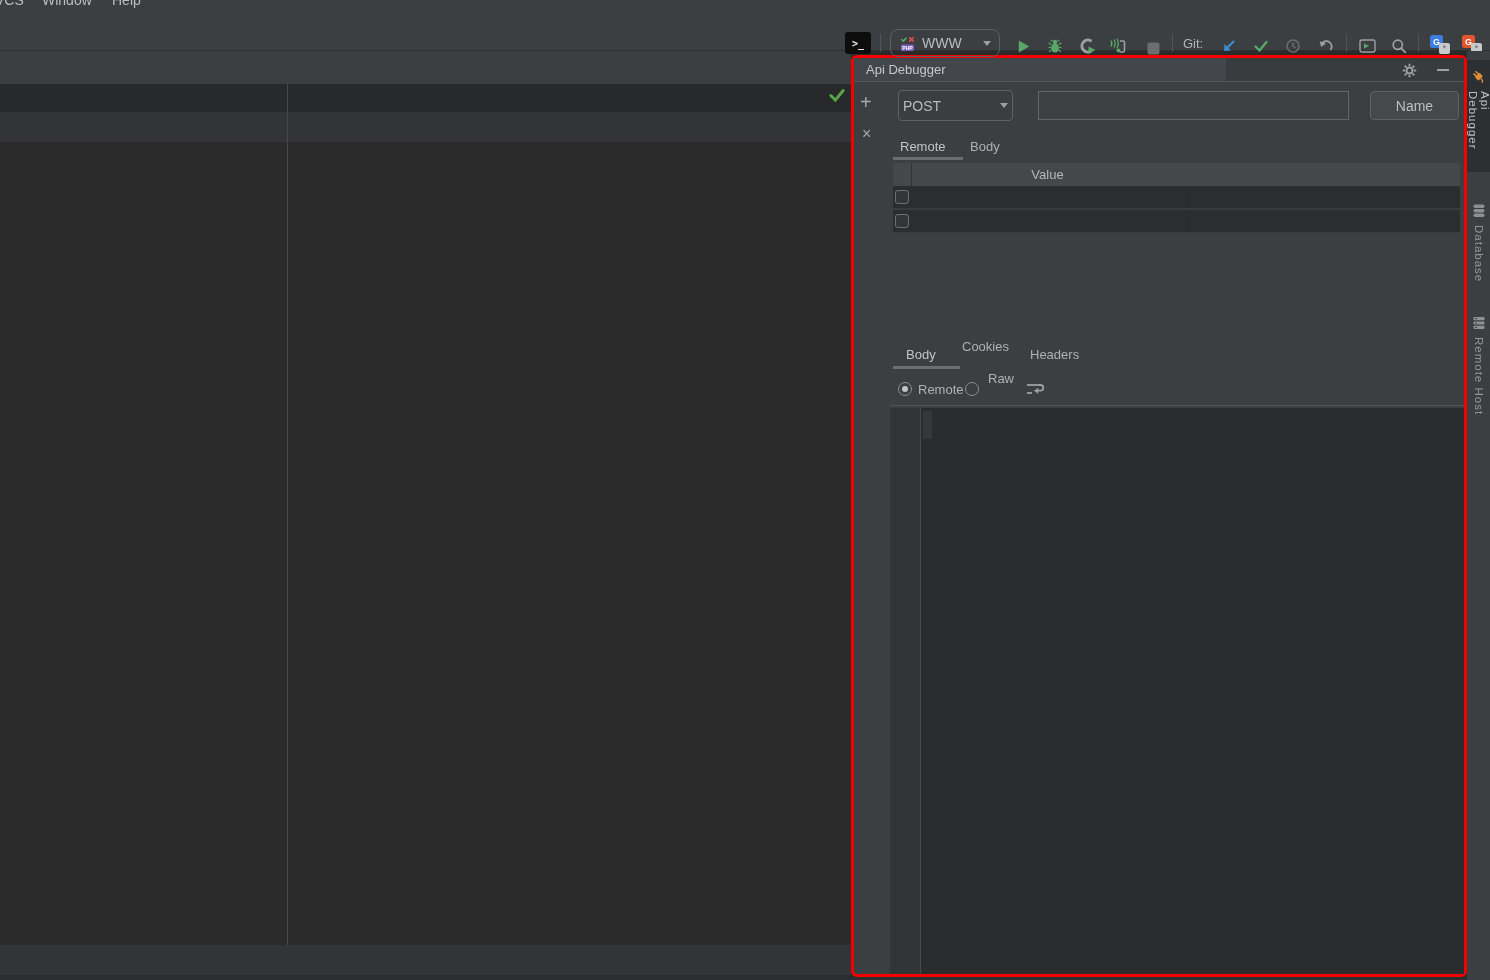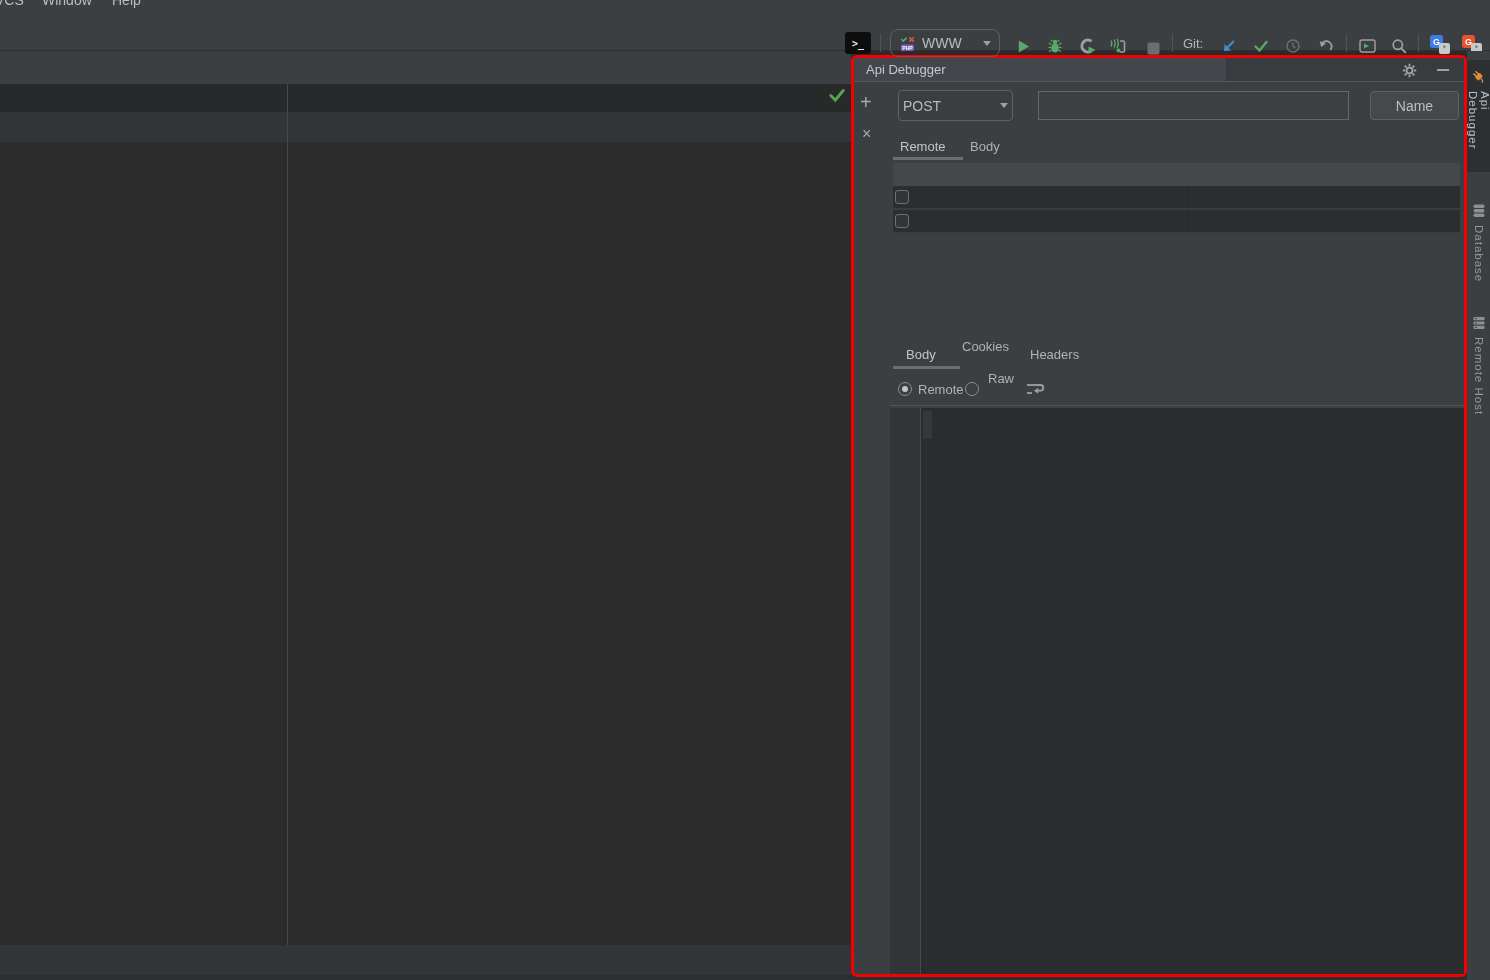--- a/index.html
+++ b/index.html
@@ -281,20 +281,21 @@
     <input id="url-input" class="abs" type="text" value="" style="">
     <button id="send-button" class="abs">Name</button>
 
     <span class="tab sel" style="left:46px; top:81px;">Remote</span>
     <span class="tab" style="left:116px; top:81px;">Body</span>
     <div class="tab-underline" style="left:39px; top:99px; width:70px;"></div>
 
     <div id="req-table" class="abs">
       <div class="tr th-row">
         <div class="cell-check"></div>
+        <div class="cell-value">Value</div>
       </div>
       <div class="tr td-row">
         <div class="cell-check">
             <div class="checkbox"></div>
           </div>
         <div class="cell-name"></div>
         <div class="cell-value"></div>
       </div>
       <div class="tr td-row">
         <div class="cell-check">

